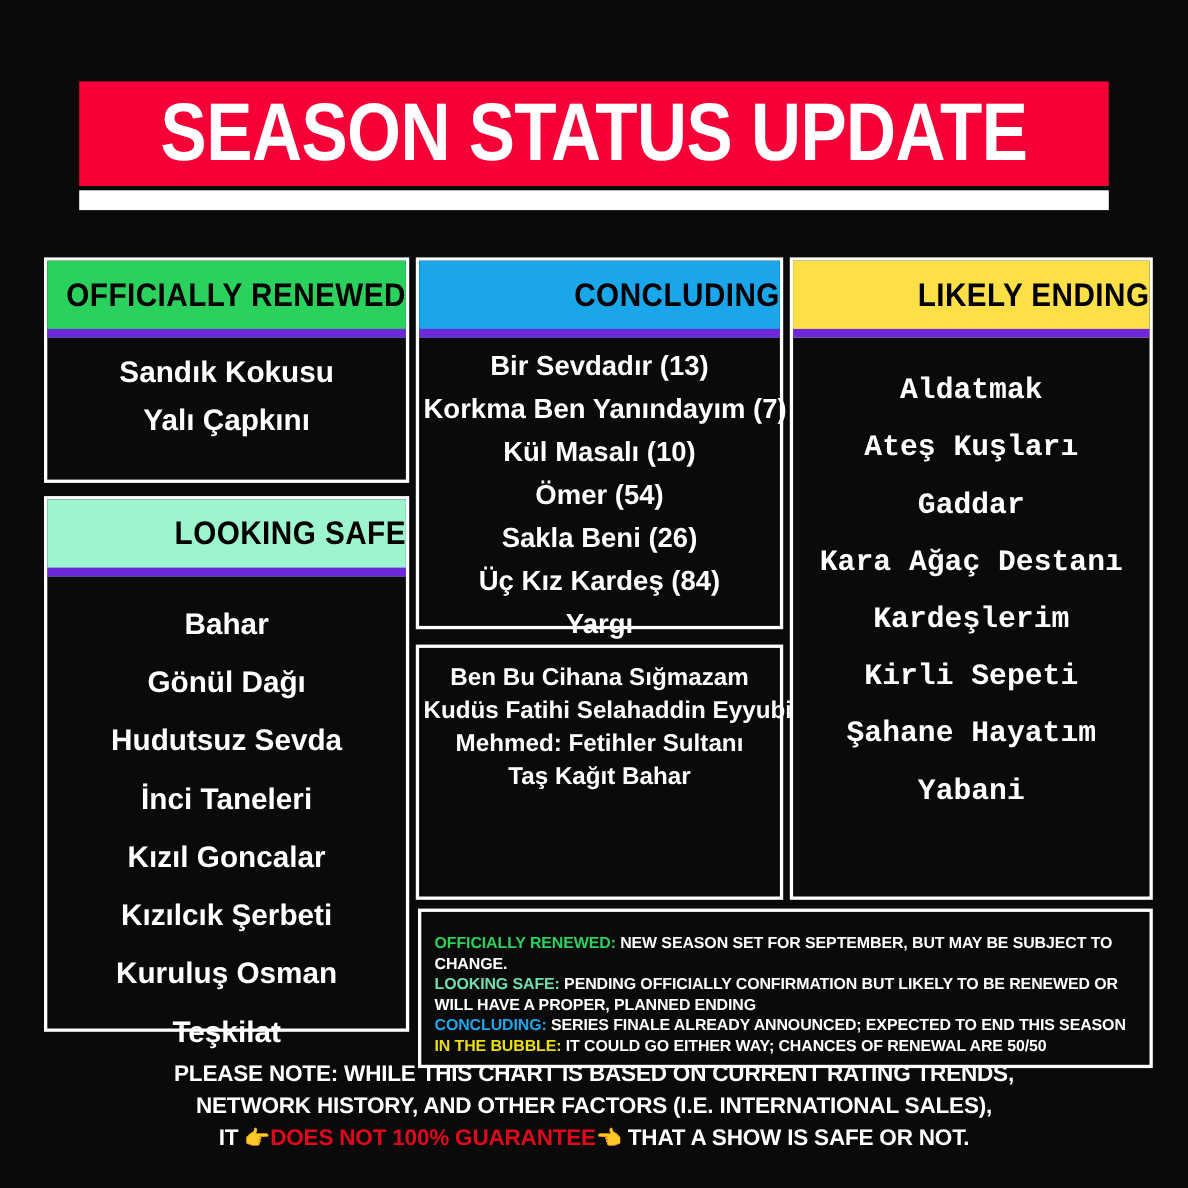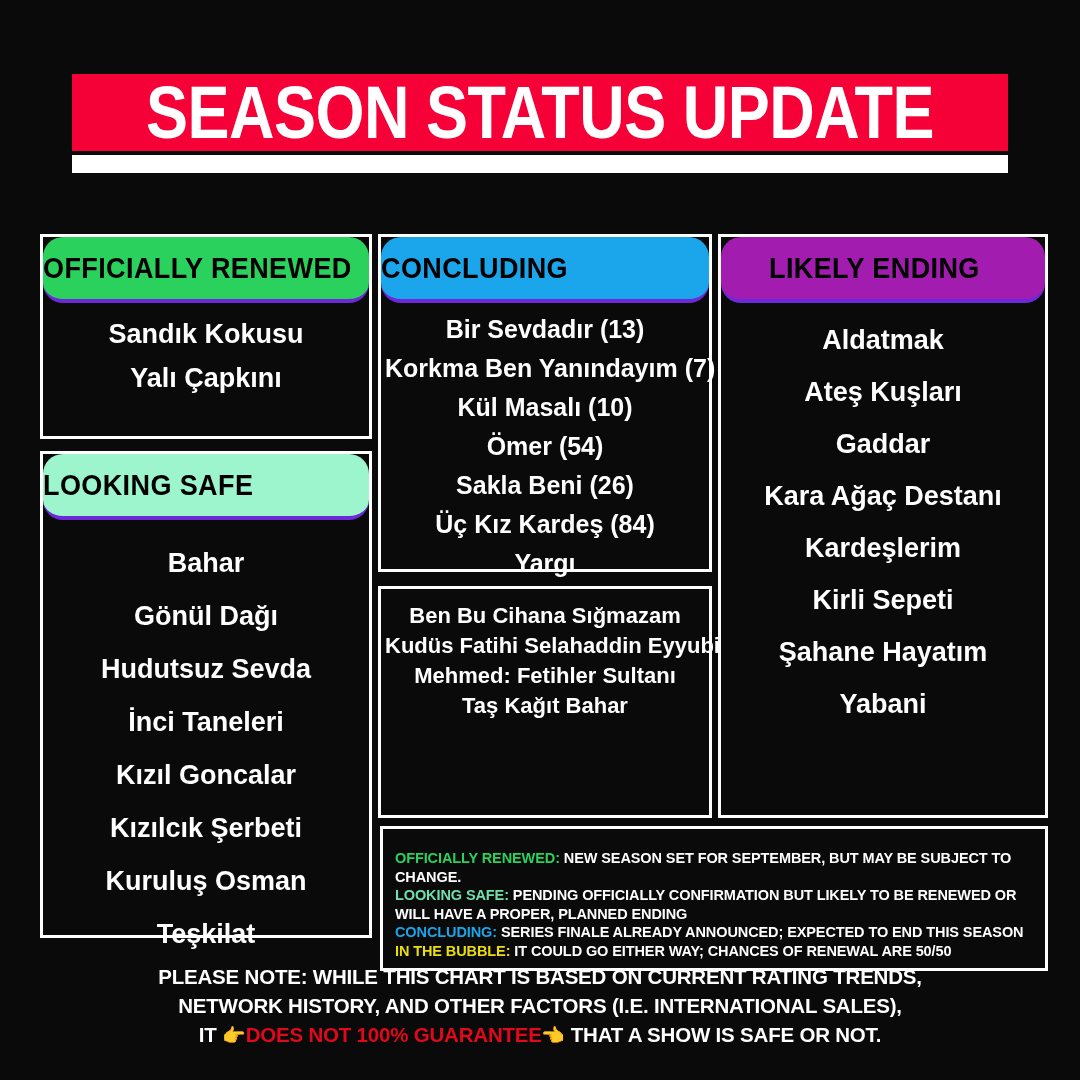--- a/index.html
+++ b/index.html
@@ -9,21 +9,21 @@
     font-family:"Liberation Sans", sans-serif;
     overflow:hidden;
     -webkit-font-smoothing:antialiased;
   }
   .page{position:relative;width:1080px;height:1080px;box-sizing:border-box;}
 
   
   .title-wrap{position:absolute;left:72px;top:74px;width:936px;}
   .title-band{
     background:#f50037;
-    height:77px;
+    height:95px;
     display:flex;align-items:center;justify-content:center;
   }
   .title-text{
     color:#ffffff;
     font-size:63px;
     font-weight:bold;
     letter-spacing:-0.5px;
     line-height:1;
     white-space:nowrap;
     transform:scaleY(1.18);
@@ -45,24 +45,23 @@
   .col-mid{width:334px;margin-right:6px;}
   .col-right{width:330px;}
 
   .card{
     border:3px solid #ffffff;
     background:#0a0a0a;
     box-sizing:border-box;
     margin-bottom:12px;
   }
   .card-head{
-    display:flex;align-items:center;justify-content:flex-start;
+    display:flex;align-items:center;justify-content:flex-end;
     height:62px;
-    border-bottom:4px solid #6d28d9;
-    border-radius:20px;
+    border-bottom:8px solid #6d28d9;
   }
   .card-head-text{
     color:#000000;
     font-weight:bold;
     font-size:27px;
     letter-spacing:0.4px;
     white-space:nowrap;
     transform:scaleY(1.1);
   }
   .card-body{
@@ -85,21 +84,21 @@
 
   .safe .card-body{padding:30px 6px 34px 6px;}
   .safe .show{font-size:27px;margin-bottom:26px;}
 
   .concluding .card-body{padding:14px 4px 18px 4px;}
   .concluding .show{font-size:25px;margin-bottom:14px;}
 
   .bubble .card-body{padding:16px 4px 22px 4px;}
   .bubble .show{font-size:22px;margin-bottom:8px;}
 
-  .ending .card-body{padding:24px 4px 26px 4px;}
+  .ending .card-body{padding:36px 4px 26px 4px;font-family:Liberation Mono, monospace;}
   .ending .show{font-size:27px;margin-bottom:25px;}
 
   .card.concluding{margin-bottom:14px;}
   .card.bubble{margin-bottom:0;}
   .card.ending{margin-bottom:0;height:584px;}
   .card.renewed{height:205px;}
   .card.safe{height:487px;}
   .card.concluding{height:338px;}
   .card.bubble{height:232px;}
 
@@ -204,21 +203,21 @@
           <div class="show">Mehmed: Fetihler Sultanı</div>
           <div class="show">Taş Kağıt Bahar</div>
         </div>
       </div>
 
     </div>
 
     <div class="col col-right">
 
       <div class="card ending">
-        <div class="card-head" style="background: #a21caf; padding-left: 48px;">
+        <div class="card-head" style="background: #fde047; padding-left: 48px;">
           <span class="card-head-text">LIKELY ENDING</span>
         </div>
         <div class="card-body">
           <div class="show">Aldatmak</div>
           <div class="show">Ateş Kuşları</div>
           <div class="show">Gaddar</div>
           <div class="show">Kara Ağaç Destanı</div>
           <div class="show">Kardeşlerim</div>
           <div class="show">Kirli Sepeti</div>
           <div class="show">Şahane Hayatım</div>

